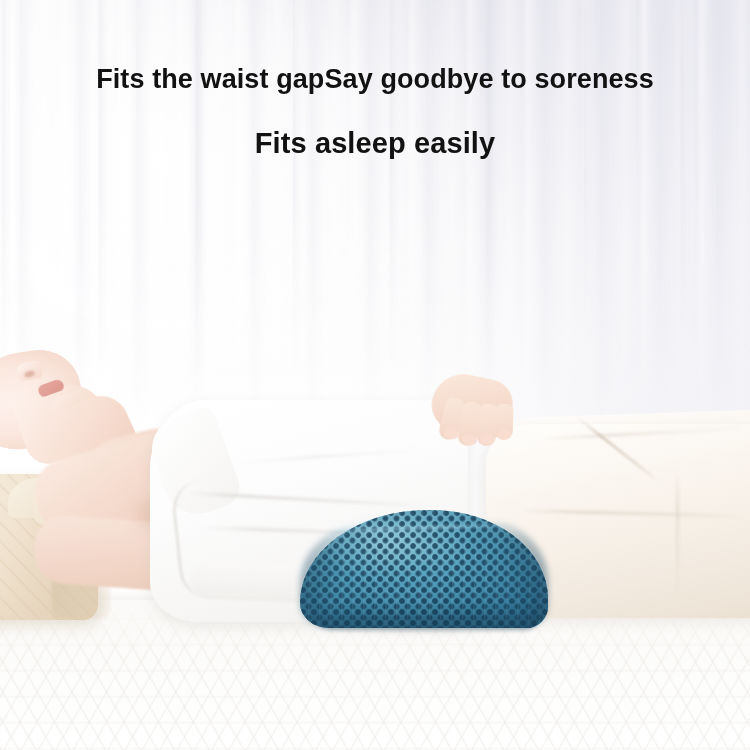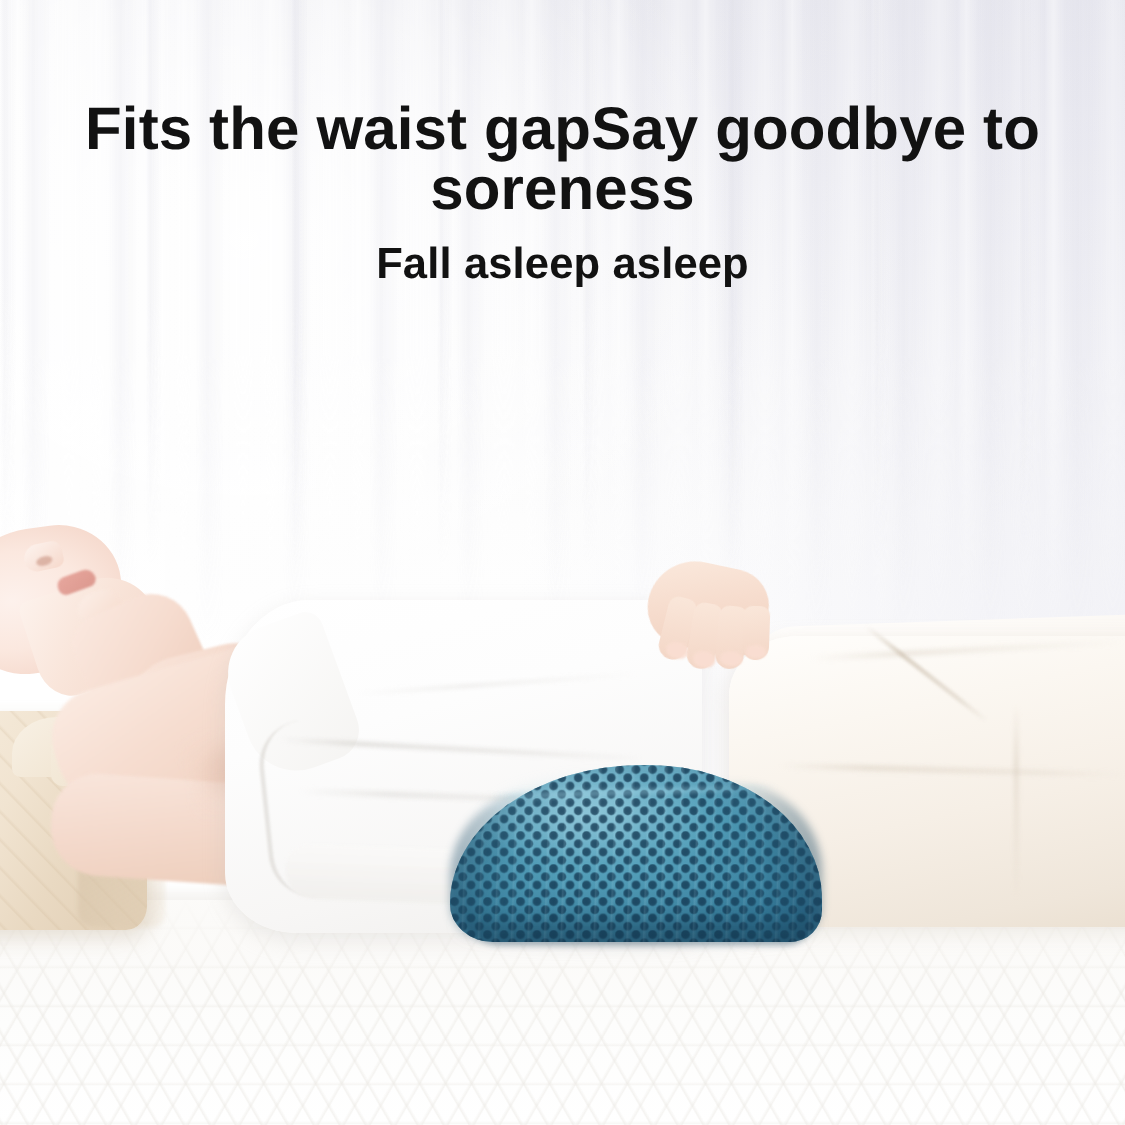--- a/index.html
+++ b/index.html
@@ -570,21 +570,21 @@
     color: #121212;
     font-family: "Liberation Sans", sans-serif;
     font-weight: 700;
     z-index: 40;
   }
   .hl-line {
     display: block;
     line-height: 1.0;
     letter-spacing: 0.1px;
   }
-  .hl-1 { font-size: 40px; margin-bottom: 16px; }
+  .hl-1 { font-size: 27px; margin-bottom: 36px; }
   .hl-2 { font-size: 29px; margin-bottom: 20px; }
   .hl-3 { font-size: 29px; }
 </style>
 </head>
 <body>
 
 <div id="stage">
 
   <div class="bg-base"></div>
   <div class="bg-hsheen"></div>
@@ -648,16 +648,16 @@
     <div class="lumbar-mesh"></div>
     <div class="lumbar-mesh-rib"></div>
     <div class="lumbar-seam"></div>
     <div class="lumbar-leftfade"></div>
     <div class="lumbar-rightfade"></div>
     <div class="lumbar-bottomdark"></div>
   </div>
 
   <div class="headline">
     <span class="hl-line hl-1">Fits the waist gapSay goodbye to soreness</span>
-    <span class="hl-line hl-2">Fall asleep asleep</span>
+    <span class="hl-line hl-2">Fits asleep easily</span>
   </div>
 
 </div>
 
 </body></html>

